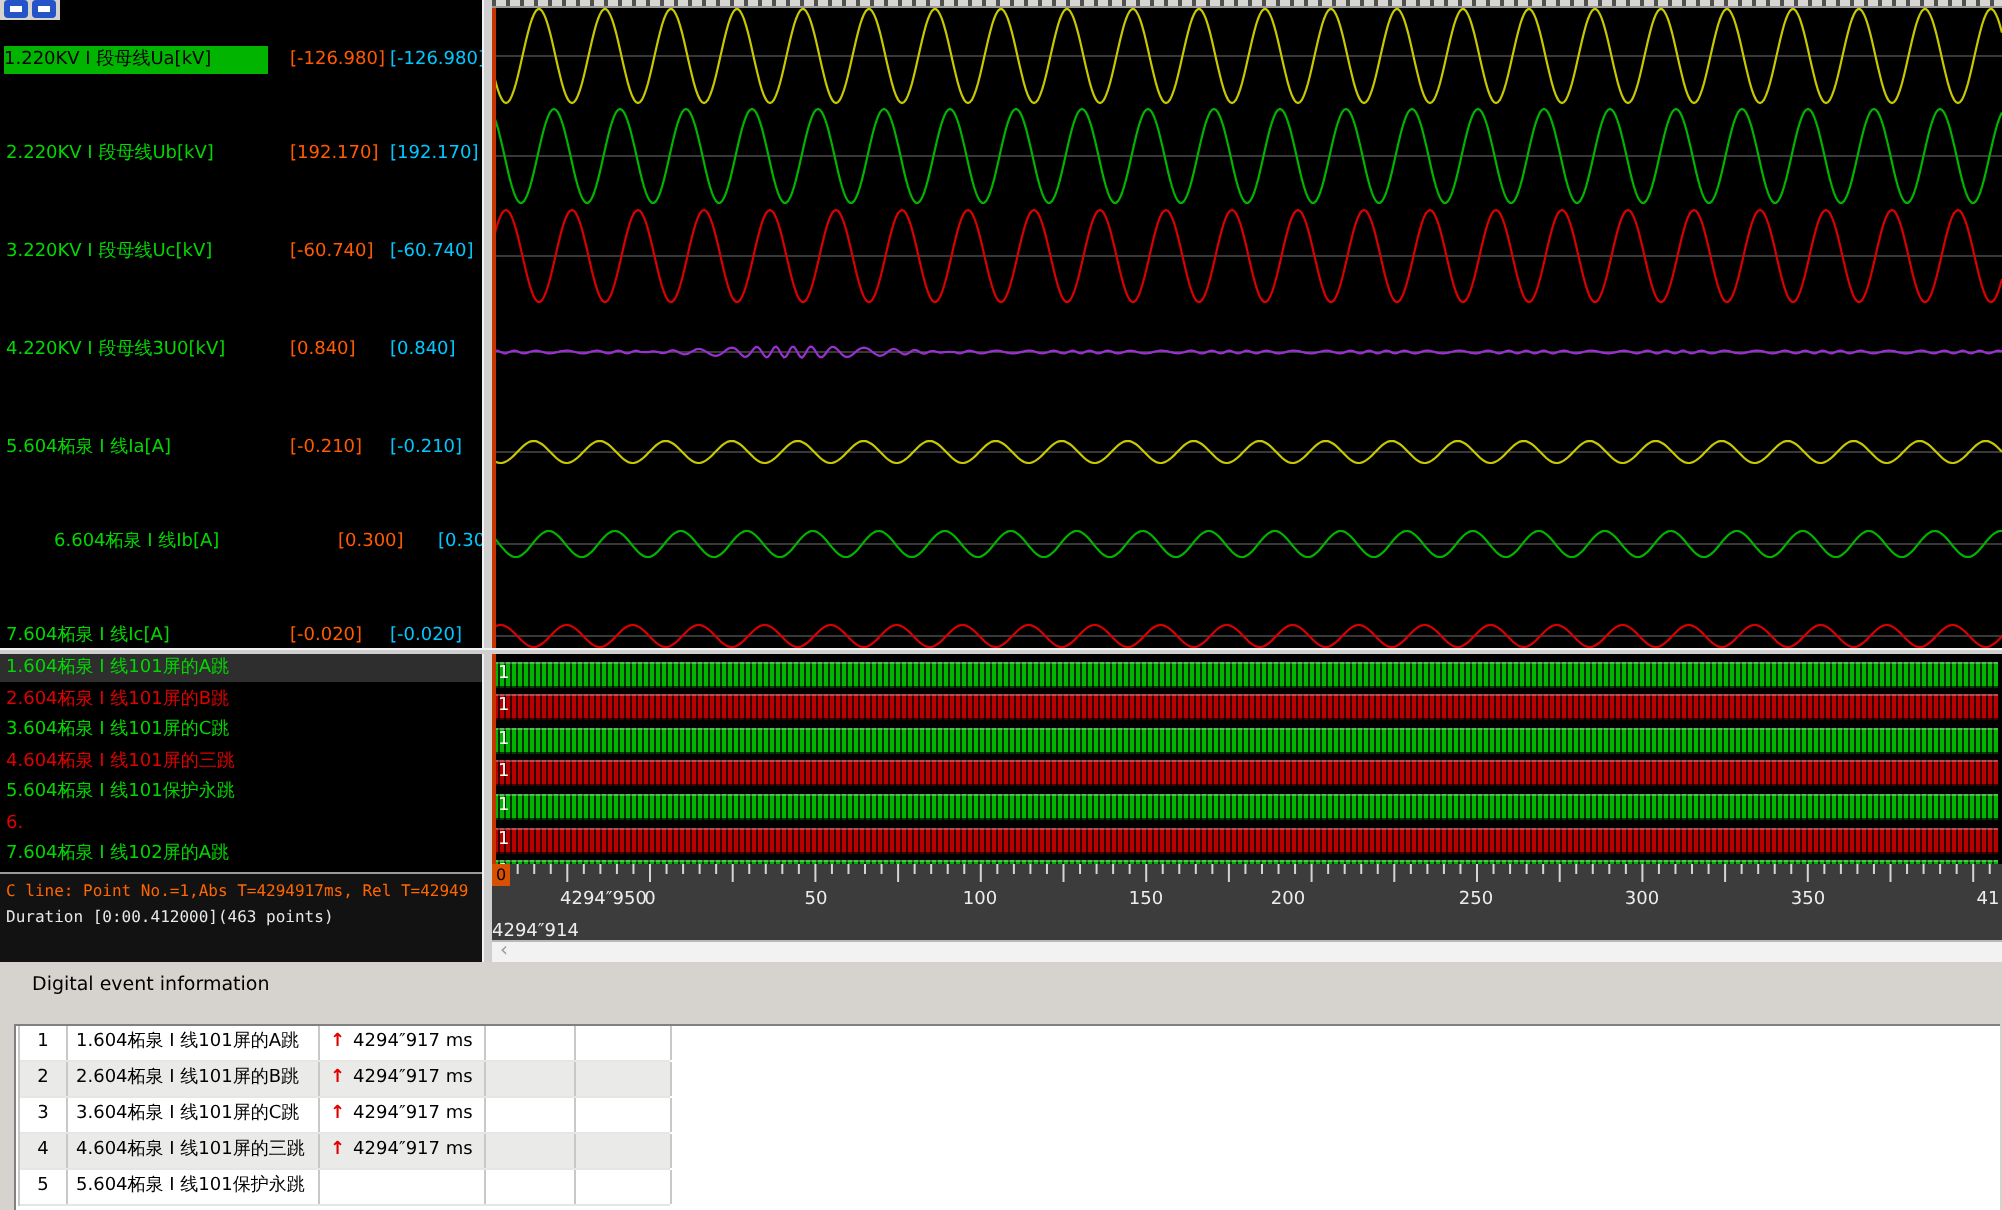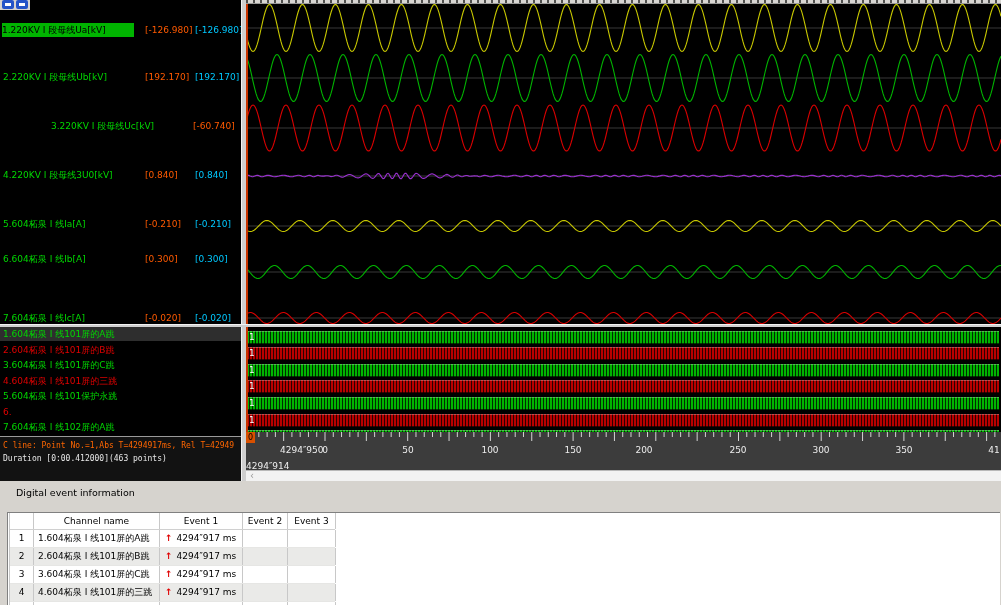--- a/index.html
+++ b/index.html
@@ -106,36 +106,36 @@
       <div class="arow" style="top: 23px;">
         <span class="aname sel">1.220KV I 段母线Ua[kV]</span>
         <span class="v1">[-126.980]</span>
         <span class="v2">[-126.980]</span>
       </div>
       <div class="arow" style="top: 70px;">
         <span class="aname">2.220KV I 段母线Ub[kV]</span>
         <span class="v1">[192.170]</span>
         <span class="v2">[192.170]</span>
       </div>
-      <div class="arow" style="top: 119px; margin-left: 48px;">
+      <div class="arow" style="top: 119px;">
         <span class="aname">3.220KV I 段母线Uc[kV]</span>
         <span class="v1">[-60.740]</span>
         <span class="v2">[-60.740]</span>
       </div>
       <div class="arow" style="top: 168px; text-align: center;">
         <span class="aname">4.220KV I 段母线3U0[kV]</span>
         <span class="v1">[0.840]</span>
         <span class="v2">[0.840]</span>
       </div>
       <div class="arow" style="top: 217px;">
         <span class="aname">5.604柘泉 I 线Ia[A]</span>
         <span class="v1">[-0.210]</span>
         <span class="v2">[-0.210]</span>
       </div>
-      <div class="arow" style="top: 252px;">
+      <div class="arow" style="top: 264px; margin-left: 24px;">
         <span class="aname">6.604柘泉 I 线Ib[A]</span>
         <span class="v1">[0.300]</span>
         <span class="v2">[0.300]</span>
       </div>
       <div class="arow" style="top: 311px;">
         <span class="aname">7.604柘泉 I 线Ic[A]</span>
         <span class="v1">[-0.020]</span>
         <span class="v2">[-0.020]</span>
       </div>
     </div>
@@ -312,27 +312,20 @@
     </div>
 
   <div id="scrollbar">
     <span id="scroll-arrow">‹</span>
   </div>
 
   <div id="bottom">
     <div id="section-title">Digital event information</div>
     <div id="white-panel">
       <div id="event-table">
-          <div class="trow head">
-            <div class="tc head-c" style="width: 24px;"></div>
-            <div class="tc head-c" style="width: 126px;">Channel name</div>
-            <div class="tc head-c" style="width: 83px;">Event 1</div>
-            <div class="tc head-c" style="width: 45px;">Event 2</div>
-            <div class="tc head-c" style="width: 48px;">Event 3</div>
-          </div>
           <div class="trow">
             <div class="tc num" style="width: 24px;">1</div>
             <div class="tc name" style="width: 126px;">1.604柘泉 I 线101屏的A跳</div>
             <div class="tc e1" style="width: 83px;"><span class="arr">↑</span><span>4294″917 ms</span></div>
             <div class="tc" style="width: 45px;"></div>
             <div class="tc" style="width: 48px;"></div>
           </div>
           <div class="trow alt">
             <div class="tc num" style="width: 24px;">2</div>
             <div class="tc name" style="width: 126px;">2.604柘泉 I 线101屏的B跳</div>

